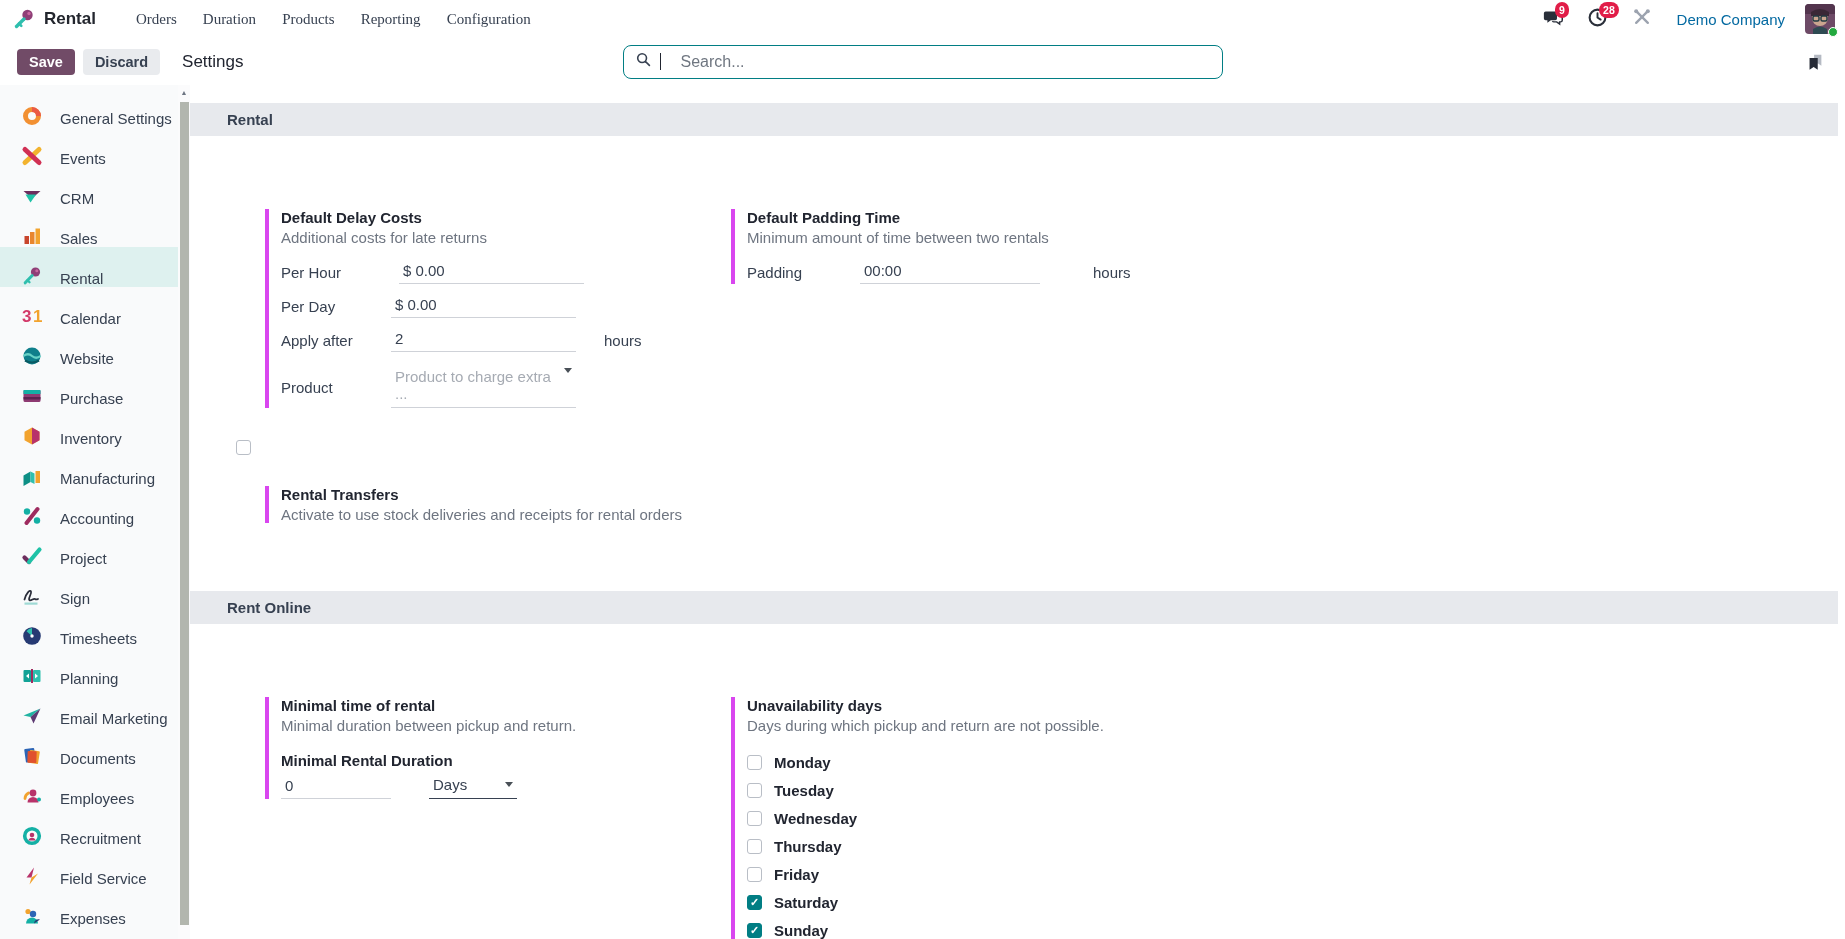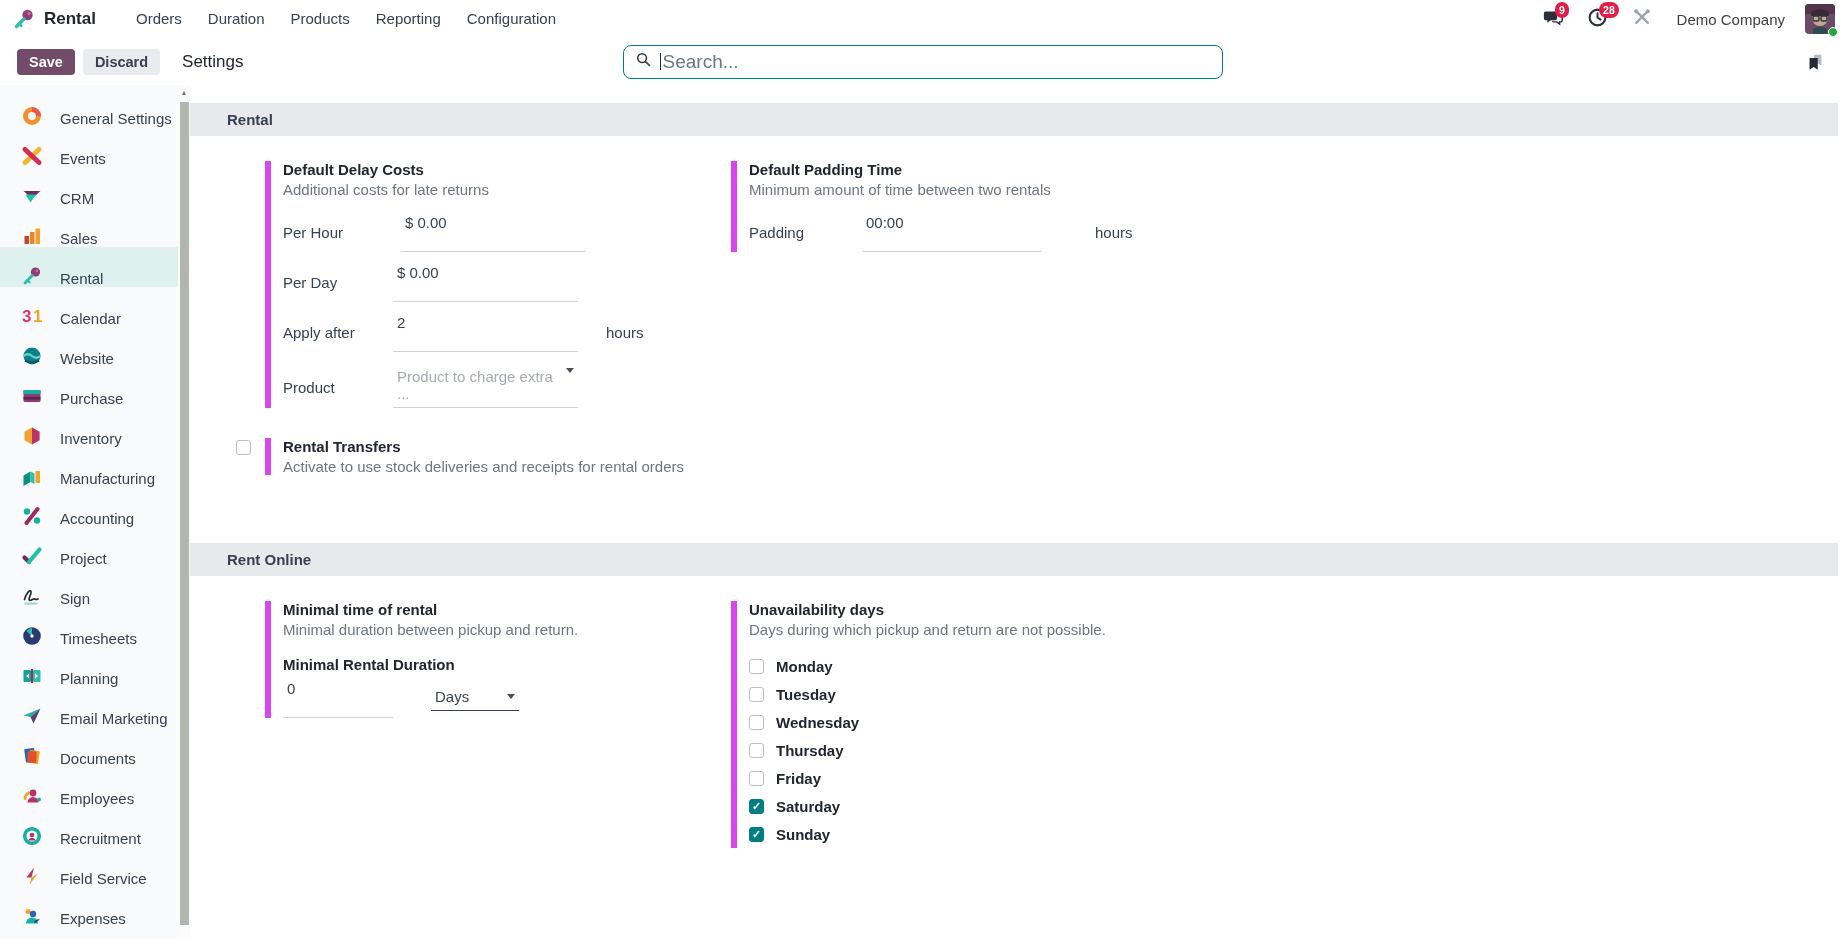--- a/index.html
+++ b/index.html
@@ -5,43 +5,43 @@
   * { margin:0; padding:0; box-sizing:border-box; }
   html,body { width:1845px; height:939px; overflow:hidden; background:#fff;
               font-family:"Liberation Sans", sans-serif; }
   .app { width:100%; height:100%; display:flex; flex-direction:column; }
 
   
   .topbar { height:38px; flex:none; display:flex; align-items:center; padding:0 10px 0 12px; background:#fff; }
   .brand { display:flex; align-items:center; }
   .brand .logo { width:24px; height:24px; }
   .brand .name { margin-left:8px; font-size:17px; font-weight:700; color:#23262e; }
-  .topnav { display:flex; margin-left:40px; gap:26px; }
+  .topnav { display:flex; margin-left:40px; gap:26px;font-family:Liberation Serif, serif; }
   .topnav .mitem { font-size:15px; color:#374151; cursor:pointer; line-height:38px; }
   .tb-right { margin-left:auto; display:flex; align-items:center; gap:18px; }
   .icon-btn { position:relative; width:26px; height:26px; display:flex; align-items:center; justify-content:center; cursor:pointer; }
   .badge { position:absolute; top:-4px; left:14px; background:#e11d48; color:#fff; font-size:10.5px;
            font-weight:700; border-radius:9px; padding:1.5px 4.5px; line-height:1.2; }
-  .company { font-size:15px; color:#404040; margin:0 2px 0 4px; }
+  .company { font-size:15px; color:#0369a1; margin:0 2px 0 4px; }
   .avatar { position:relative; width:30px; height:30px; border-radius:4px; overflow:visible; cursor:pointer; }
   .avatar svg { border-radius:4px; display:block; }
   .status-dot { position:absolute; right:-3px; bottom:-3px; width:10px; height:10px; border-radius:50%;
                 background:#22a93e; border:1.5px solid #fff; }
 
   
   .controlbar { height:47px; flex:none; display:flex; align-items:center; padding-left:17px; position:relative; background:#fff; }
   .btn { font-size:14.5px; font-weight:700; border:none; border-radius:4px; padding:5px 12px; cursor:pointer;
          font-family:"Liberation Sans", sans-serif; }
   .btn-save { background:#714b67; color:#fff; }
   .btn-discard { background:#e9ebee; color:#374151; margin-left:8px; }
   .page-title { margin-left:22px; font-size:17px; font-weight:400; color:#212530; }
   .searchbox { position:absolute; left:50%; transform:translateX(-50%); width:600px; height:34px;
                border:1px solid #017e84; border-radius:8px; display:flex; align-items:center; padding:0 10px 0 12px; background:#fff; }
   .searchbox .caret-line { width:1px; height:17px; background:#212530; margin-left:9px; }
-  .searchbox input { flex:1; border:none; outline:none; font-size:19px; color:#374151; margin-left:2px;
+  .searchbox input { flex:1; border:none; outline:none; font-size:16px; color:#374151; margin-left:20px;
                      font-family:"Liberation Sans", sans-serif; }
   .searchbox input::placeholder { color:#6f7680; }
   .bookmark-btn { position:absolute; right:20px; top:14px; cursor:pointer; }
 
   
   .workspace { flex:1; display:flex; min-height:0; }
 
   
   .sidebar { width:190px; flex:none; background:#f9fafb; position:relative; }
   .sb-items { padding-top:2px; }
@@ -54,28 +54,28 @@
   .sb-thumb { position:absolute; top:17px; bottom:14px; left:1.5px; width:9px; background:#b2b6ae; cursor:pointer; }
 
   
   .main { flex:1; min-width:0; overflow:hidden; }
   .section-bar { height:33px; margin-right:7px; margin-top:18px; background:#e7e9ed; display:flex;
                  align-items:center; padding-left:37px; font-size:15px; font-weight:700; color:#374151; }
   .section-bar:first-child { margin-top:18px; }
   .settings { padding:25px 0 50px 46px; display:grid; grid-template-columns:466px 540px; row-gap:30px; align-items:start; }
   .sbox { display:flex; }
   .sbox .ccol { width:29px; flex:none; padding-top:2px; }
-  .sbox .bcontent { flex:1; border-left:6px solid #d946ef; padding-left:12px; }
+  .sbox .bcontent { flex:1; border-left:4px solid #d946ef; padding-left:12px;margin-top:48px; }
   .btitle { font-size:15px; font-weight:700; color:#212530; }
   .bdesc { font-size:15px; color:#6e7581; margin-top:3px; }
   .frow { display:flex; align-items:center; margin-top:11px; }
   .frow.first { margin-top:15px;gap:8px; }
   .flabel { width:110px; flex:none; font-size:15px; color:#374151; }
   .uinput { border:0; border-bottom:1px solid #cfd2d8; background:transparent; font-size:15px; color:#374151;
-            padding:1px 4px 20px; width:185px; outline:none; font-family:"Liberation Sans", sans-serif; }
+            padding:1px 4px 4px; width:185px; outline:none; font-family:"Liberation Sans", sans-serif; }
   .suffix { font-size:15px; color:#374151; margin-left:28px; }
   .pselect { width:185px; border-bottom:1px solid #cfd2d8; display:flex; align-items:flex-start; justify-content:space-between;
              font-size:15px; color:#a6abb3; padding:1px 4px 5px; cursor:pointer; }
   .dcaret { width:0; height:0; border-left:4.5px solid transparent; border-right:4.5px solid transparent;
             border-top:5px solid #495057; margin-left:8px; }
   .pad-box .flabel { width:105px; }
   .pad-box .uinput { width:180px; }
   .pad-box .suffix { margin-left:45px; }
   .cb { width:15px; height:15px; border:1px solid #b9bec6; border-radius:3px; background:#fff;
         display:inline-flex; align-items:center; justify-content:center; cursor:pointer; flex:none; }

